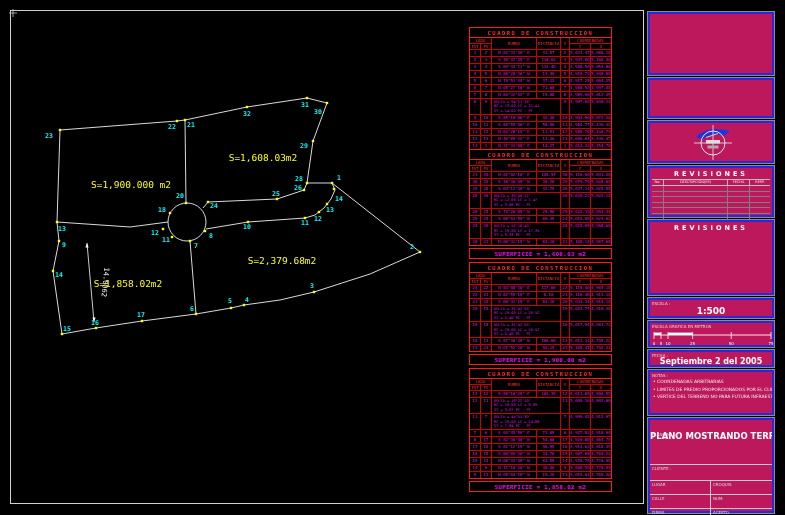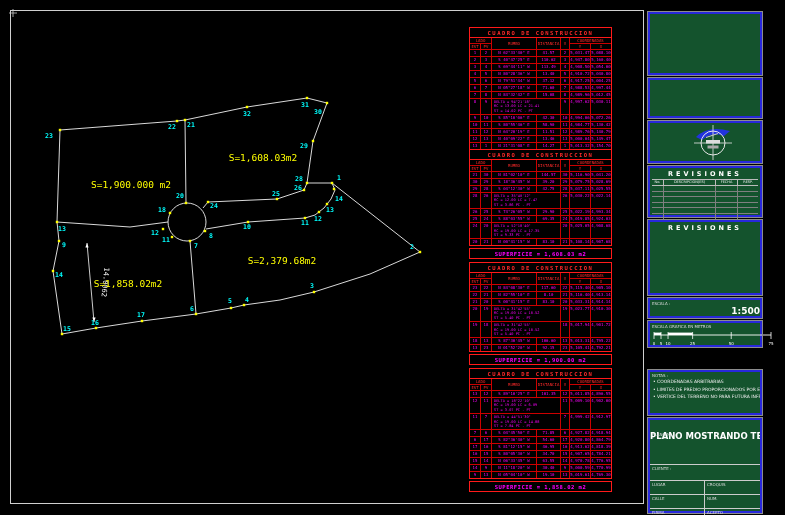--- a/index.html
+++ b/index.html
@@ -23,24 +23,24 @@
   .c.yy{grid-column:6;grid-row:2;}
   .c.xx{grid-column:7;grid-row:2;border-right:none;}
   .trow{display:grid;grid-template-columns:11px 11px 45px 24px 9px 21px 20px;border-bottom:1px solid #cc0000;}
   .trow:last-child{border-bottom:none;}
   .d{font-size:4px;line-height:6px;color:#ff00ff;text-align:center;border-right:1px solid #cc0000;overflow:hidden;white-space:nowrap;}
   .trow .d:last-child{border-right:none;}
   .d.curve{grid-column:3/5;text-align:left;padding:1px 0 1px 2px;font-size:3.6px;line-height:4.4px;white-space:normal;}
   .tfoot{border:1px solid #ff1a1a;margin-top:2px;color:#ff00ff;font-size:5.5px;font-weight:bold;text-align:center;padding:1.5px 0;letter-spacing:0.5px;background:#000;white-space:nowrap;overflow:hidden;}
 
   
-  .bluebox{position:absolute;left:648px;width:114px;border:2px solid #2828dc;outline:1px solid #8c8c8c;background:#14532d;box-sizing:border-box;color:#e8e8e8;}
+  .bluebox{position:absolute;left:648px;width:126px;border:2px solid #2828dc;outline:1px solid #8c8c8c;background:#be185d;box-sizing:border-box;color:#e8e8e8;}
   .bb-title{font-size:6.5px;letter-spacing:3px;text-align:center;color:#fff;font-weight:bold;padding:2px 0 1px 0;font-family:"DejaVu Sans",sans-serif;white-space:nowrap;overflow:hidden;}
   .tiny-label{position:absolute;top:1px;left:2px;font-size:4px;color:#ddd;font-family:"DejaVu Sans",sans-serif;white-space:nowrap;}
-  .escala-value{text-align:right;margin-top:6px;font-size:9px;color:#fff;font-weight:bold;font-family:"DejaVu Sans",sans-serif;}
+  .escala-value{text-align:center;margin-top:6px;font-size:9px;color:#fff;font-weight:bold;font-family:"DejaVu Sans",sans-serif;}
   .fecha-value{text-align:center;margin-top:5px;font-size:8px;color:#fff;font-weight:bold;font-family:"DejaVu Sans",sans-serif;white-space:nowrap;}
   #rev-table{margin:0 2px;border-top:1px solid #bbb;}
   .rev-head{display:grid;grid-template-columns:12px 1fr 22px 20px;border-bottom:1px solid #bbb;}
   .rev-head .rc{font-size:3.5px;color:#eee;text-align:center;border-right:1px solid #bbb;line-height:5px;overflow:hidden;white-space:nowrap;font-family:"DejaVu Sans",sans-serif;}
   .rev-head .rc:last-child{border-right:none;}
   .rev-row{height:4.6px;border-bottom:1px solid #808080;display:grid;grid-template-columns:12px 1fr 22px 20px;}
   .rev-row .rc{border-right:1px solid #808080;}
   .rev-row .rc:last-child{border-right:none;}
   .note-line{margin:1.5px 0 0 3px;font-size:4.5px;color:#eee;font-family:"DejaVu Sans",sans-serif;white-space:nowrap;overflow:hidden;}
   .note-line.first{margin-top:7px;margin-bottom:3px;}
@@ -669,20 +669,24 @@
         <text x="18.04" y="15.5" fill="#fff" font-size="4" text-anchor="middle" font-family="DejaVu Sans, sans-serif">10</text>
         <line x1="42.61" y1="3" x2="42.61" y2="10" stroke="#fff" stroke-width="0.8"></line>
         <text x="42.61" y="15.5" fill="#fff" font-size="4" text-anchor="middle" font-family="DejaVu Sans, sans-serif">25</text>
         <line x1="81.22" y1="3" x2="81.22" y2="10" stroke="#fff" stroke-width="0.8"></line>
         <text x="81.22" y="15.5" fill="#fff" font-size="4" text-anchor="middle" font-family="DejaVu Sans, sans-serif">50</text>
         <line x1="121" y1="3" x2="121" y2="10" stroke="#fff" stroke-width="0.8"></line>
         <text x="121" y="15.5" fill="#fff" font-size="4" text-anchor="middle" font-family="DejaVu Sans, sans-serif">75</text>
       </svg>
   </div>
 
+  <div class="bluebox" style="top:350px;height:17px">
+    <span class="tiny-label">FECHA :</span>
+    <div class="fecha-value">Septiembre 2 del 2005</div>
+  </div>
 
   <div class="bluebox" style="top:370px;height:45px">
     <span class="tiny-label">NOTAS :</span>
     <div id="notes">
         <div class="note-line first">• COORDENADAS ARBITRARIAS</div>
         <div class="note-line">• LIMITES DE PREDIO PROPORCIONADOS POR EL CLIENTE</div>
         <div class="note-line">• VERTICE DEL TERRENO NO PARA FUTURA INFRAESTRUCTURA</div>
       </div>
   </div>
 

